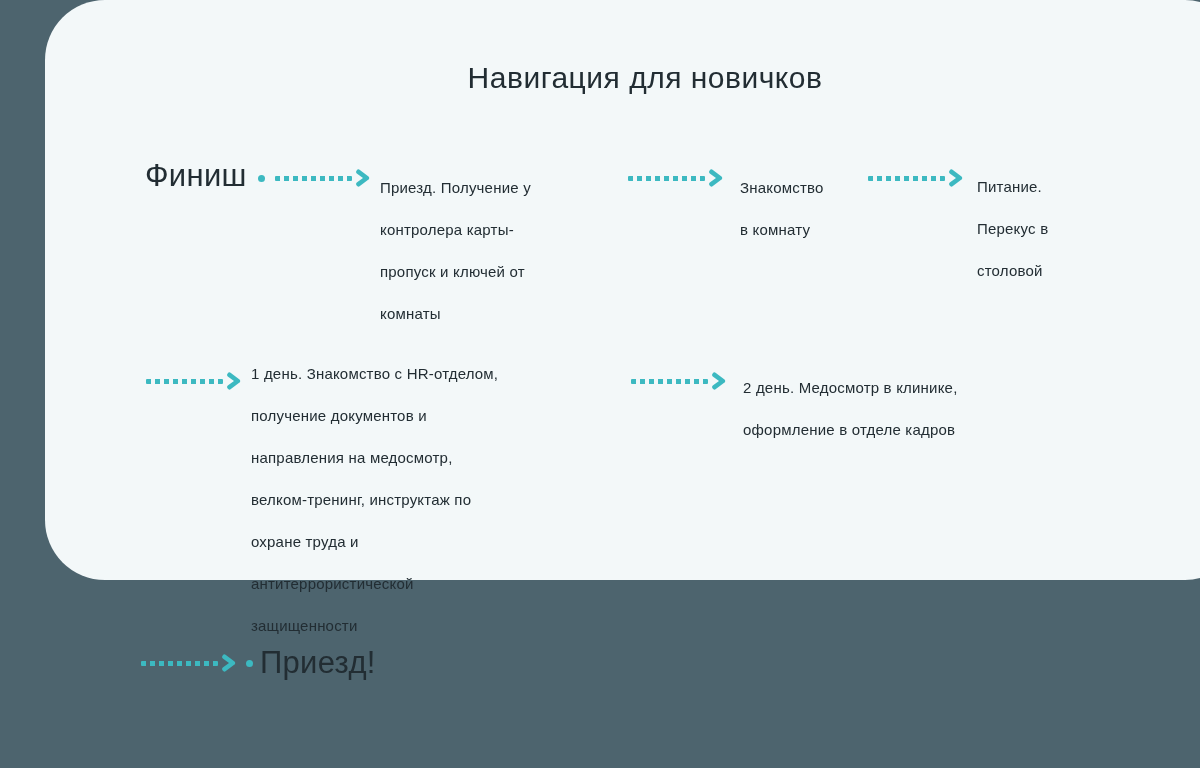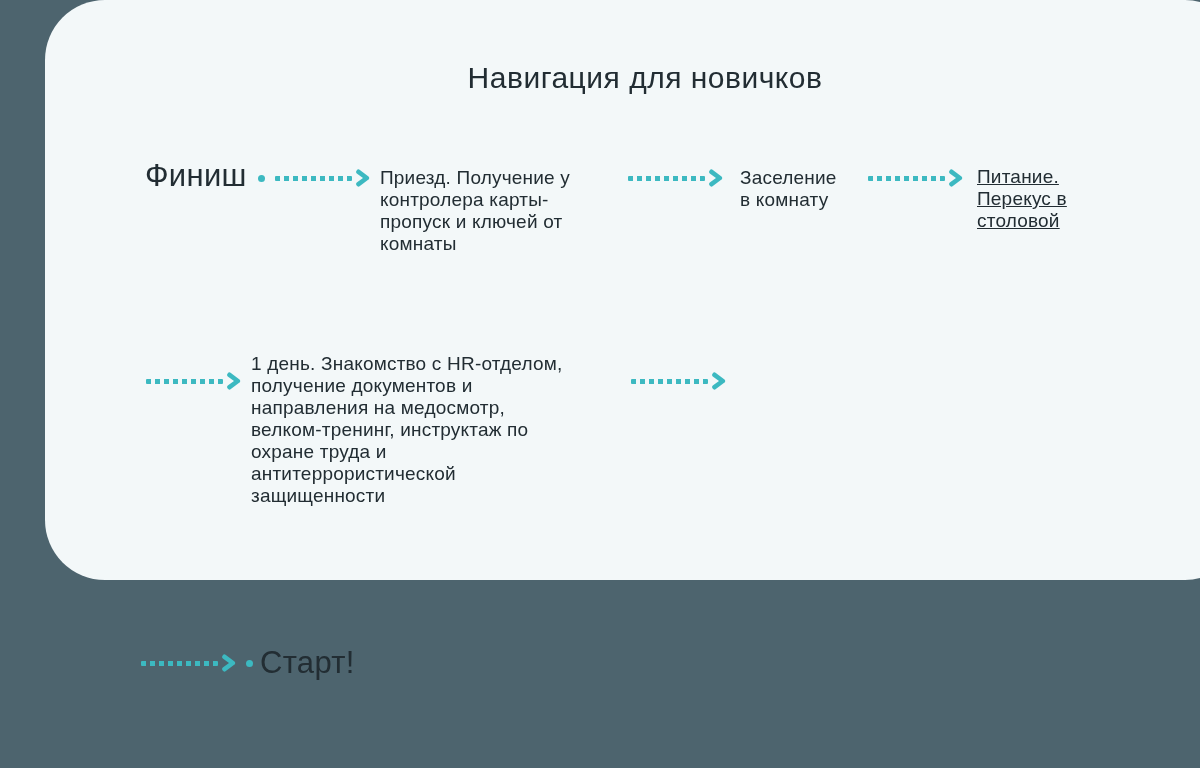--- a/index.html
+++ b/index.html
@@ -32,28 +32,28 @@
   .big-label{
     position:absolute;
     font-size:31px;line-height:40px;font-weight:400;
     letter-spacing:.3px;
     color:var(--text);
   }
   .start-label{left:100px;top:156px;}
   .finish-label{left:215px;top:643px;}
   .step{
     position:absolute;
-    font-size:19px;line-height:22px;font-weight:400;
+    font-size:15px;line-height:42px;font-weight:400;
     letter-spacing:.2px;
     white-space:pre-line;
     color:var(--text);
   }
   .step-1{left:335px;top:167px;width:260px;}
   .step-2{left:695px;top:167px;width:140px;}
-  .step-3{left:932px;top:166px;width:130px;text-decoration:underline;}
+  .step-3{left:932px;top:166px;width:130px;}
   .step-4{left:206px;top:353px;width:400px;}
   .step-5{left:698px;top:367px;width:360px;}
   .arrow{
     position:absolute;height:18px;
     display:flex;align-items:center;
     color:var(--accent);
   }
   .arrow-1{left:213px;top:169px;}
   .arrow-2{left:583px;top:169px;}
   .arrow-3{left:823px;top:169px;}
@@ -96,21 +96,21 @@
 пропуск и ключей от
 комнаты</div>
 
     <div class="arrow arrow-2">
       <span class="dline"></span>
       <svg class="chev" width="15" height="18" viewBox="0 0 15 18">
           <path d="M3.5 2.8 L11.8 9 L3.5 15.2" fill="none" stroke="currentColor" stroke-width="4.6" stroke-linecap="round" stroke-linejoin="round"></path>
         </svg>
     </div>
 
-    <div class="step step-2">Заселение
+    <div class="step step-2">Знакомство
 в комнату</div>
 
     <div class="arrow arrow-3">
       <span class="dline"></span>
       <svg class="chev" width="15" height="18" viewBox="0 0 15 18">
           <path d="M3.5 2.8 L11.8 9 L3.5 15.2" fill="none" stroke="currentColor" stroke-width="4.6" stroke-linecap="round" stroke-linejoin="round"></path>
         </svg>
     </div>
 
     <div class="step step-3">Питание.
@@ -132,25 +132,27 @@
 антитеррористической
 защищенности</div>
 
     <div class="arrow arrow-5">
       <span class="dline"></span>
       <svg class="chev" width="15" height="18" viewBox="0 0 15 18">
           <path d="M3.5 2.8 L11.8 9 L3.5 15.2" fill="none" stroke="currentColor" stroke-width="4.6" stroke-linecap="round" stroke-linejoin="round"></path>
         </svg>
     </div>
 
+    <div class="step step-5">2 день. Медосмотр в клинике,
+оформление в отделе кадров</div>
 
     <div class="arrow arrow-6">
       <span class="dline"></span>
       <svg class="chev" width="15" height="18" viewBox="0 0 15 18">
           <path d="M3.5 2.8 L11.8 9 L3.5 15.2" fill="none" stroke="currentColor" stroke-width="4.6" stroke-linecap="round" stroke-linejoin="round"></path>
         </svg>
       <span class="rdot trail"></span>
     </div>
 
-    <div class="big-label finish-label">Старт!</div>
+    <div class="big-label finish-label">Приезд!</div>
 
   </div>
 </div>
 
 </body></html>

